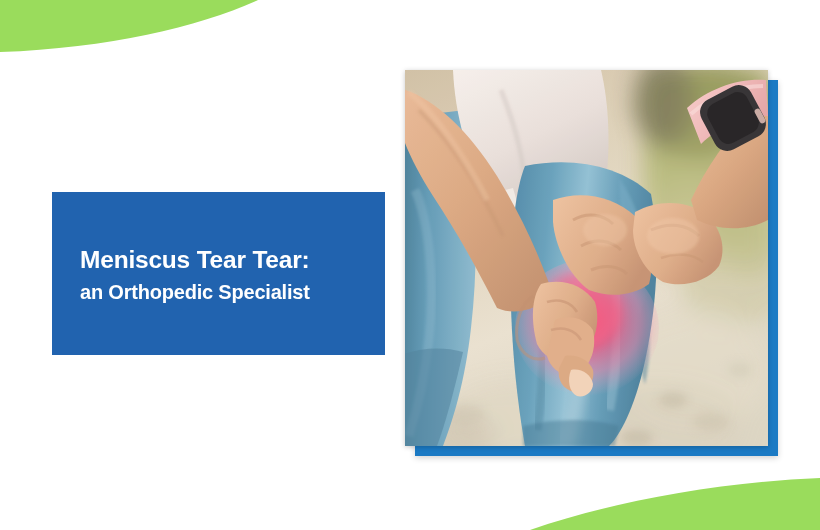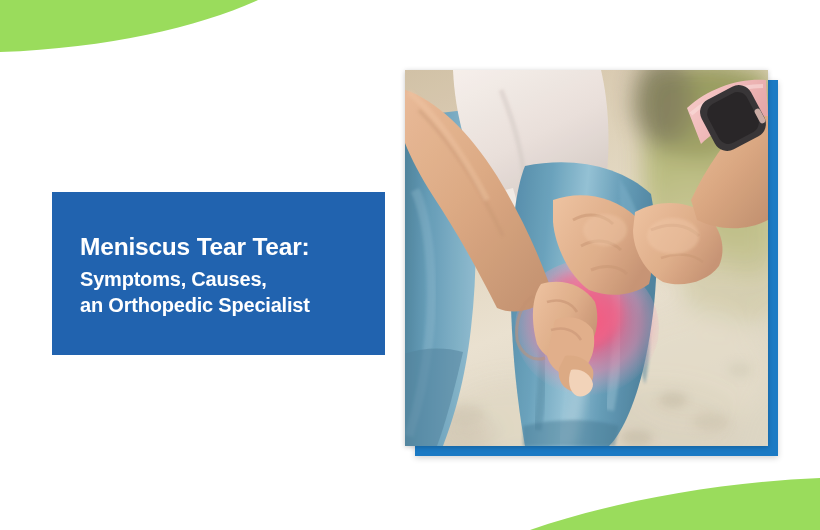--- a/index.html
+++ b/index.html
@@ -104,21 +104,20 @@
   <svg class="wave wave-tl" viewBox="0 0 300 120" preserveAspectRatio="none">
     <path d="M0,0 L258,0 C200,26 110,48 0,52 Z" fill="#9ADC5C"></path>
   </svg>
 
   <svg class="wave wave-br" viewBox="0 0 330 110" preserveAspectRatio="none">
     <path d="M330,110 L40,110 C120,82 230,62 330,58 Z" fill="#9ADC5C"></path>
   </svg>
 
   <div class="title-card">
     <div class="title-line headline">Meniscus Tear Tear:</div>
-    <div class="title-line sub">Symptoms, Causes,</div>
     <div class="title-line sub">an Orthopedic Specialist</div>
   </div>
 
   <div class="image-block">
 
     <div class="image-frame"></div>
 
     <div class="photo">
       <svg width="363" height="376" viewBox="0 0 363 376">
         <defs>

